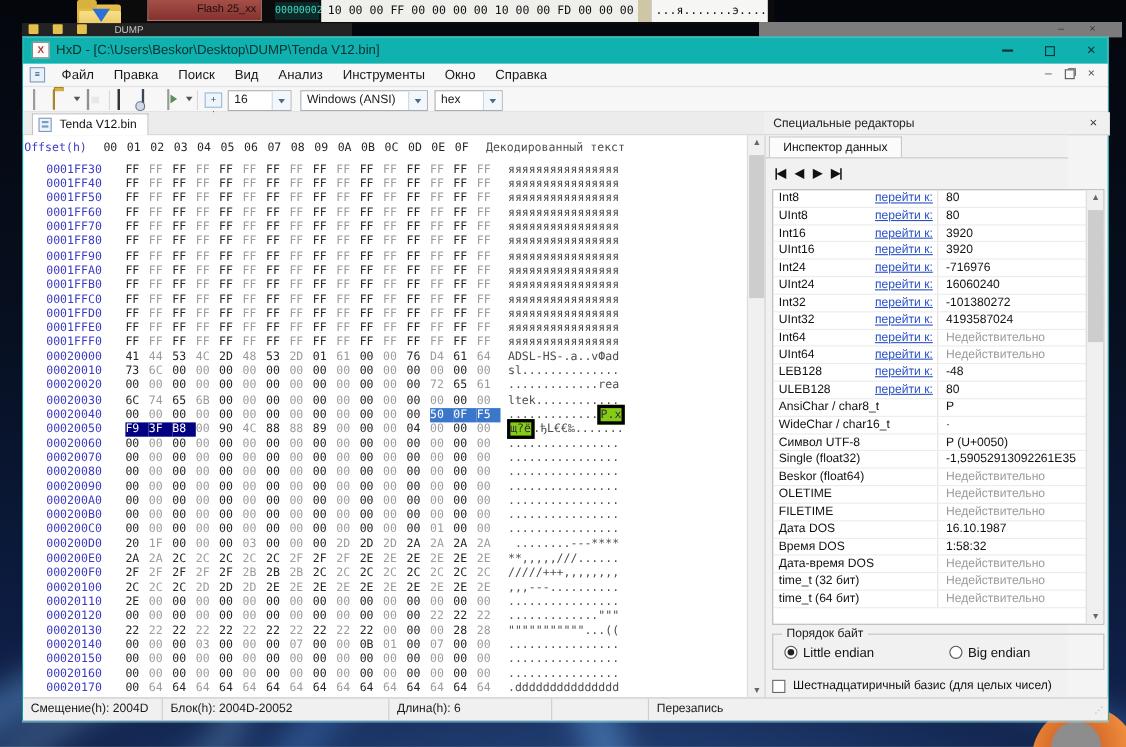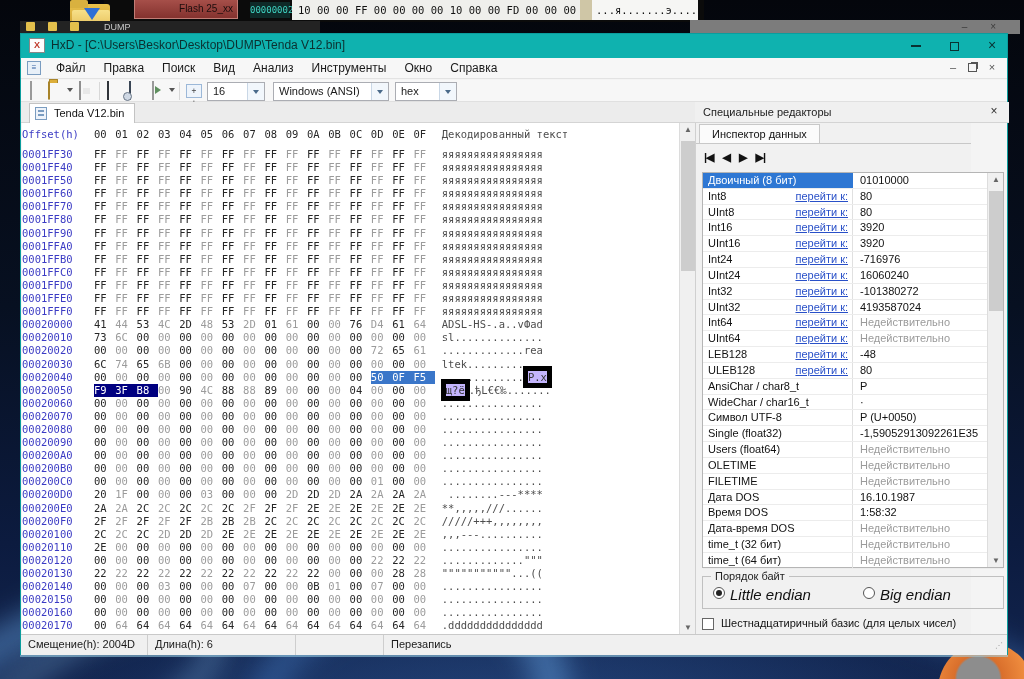--- a/index.html
+++ b/index.html
@@ -73,29 +73,29 @@
   .doc-tab { position:absolute; left:8px; top:1px; height:20px; padding:0 10px 0 24px; background:#fff; border:1px solid #c3c3c3; border-bottom:none; font-size:11px; line-height:19px; color:#111; }
   .doc-tab .dicon { position:absolute; left:5px; top:3px; width:12px; height:13px; background:#eef3fa; border:1px solid #7a9cc0; }
   .doc-tab .dicon::after { content:""; position:absolute; left:2px; top:2px; width:6px; height:2px; background:#7a9cc0; box-shadow:0 4px 0 #7a9cc0; }
 
   .panel-header { position:absolute; left:674px; top:68px; width:314px; height:21px; background:#f0f0f0; border-bottom:1px solid #d4d4d4; font-size:11px; color:#222; line-height:20px; padding-left:8px; }
   .panel-header .px { position:absolute; right:8px; top:3px; width:14px; height:14px; text-align:center; line-height:13px; font-size:12px; color:#333; }
 
   
   .hex-area { position:absolute; left:1px; top:89px; width:657px; height:511px; background:#fff; overflow:hidden; }
   .hex-header { position:absolute; left:0; top:5px; height:14px; width:100%; color:#3b3bc4; font:10.5px "DejaVu Sans Mono",monospace; display:flex; }
-  .hexrow { display:flex; height:13.1px; line-height:13.1px; font:10.5px "DejaVu Sans Mono",monospace; white-space:pre; }
+  .hexrow { display:flex; padding-left:20px; height:13.1px; line-height:13.1px; font:10.5px "DejaVu Sans Mono",monospace; white-space:pre; }
   #hex-rows { position:absolute; left:0; top:25px; width:100%; }
   .off { width:72px; color:#3b3bc4; flex:none; }
   .byte { width:21.3px; flex:none; color:#262626; }
   .byte.odd { color:#9b9b9b; }
   .byte.sel-primary { background:#000080; color:#fff; }
   .byte.sel-secondary { background:#3a76c9; color:#fff; }
   .txt { margin-left:7px; color:#4d4d4d; white-space:pre; }
-  .tsel { background:#c4b5fd; border:5px solid #000000; margin:-1px; color:#333; }
+  .tsel { background:#84cc16; border:3px solid #000000; margin:-1px; color:#333; }
 
   .hex-scroll { position:absolute; left:658px; top:89px; width:16px; height:511px; background:#f0f0f0; border-left:1px solid #dcdcdc; }
   .sarrow { position:absolute; left:2px; width:12px; text-align:center; color:#666; font-size:8px; }
   .hex-scroll .thumb { position:absolute; left:1px; top:18px; width:14px; height:130px; background:#cdcdcd; }
 
   
   .rpanel { position:absolute; left:674px; top:89px; width:276px; height:511px; background:#f1f1f1; border-left:1px solid #d0d0d0; }
   .insp-tab { position:absolute; left:3px; top:1px; height:19px; padding:0 12px; background:#fbfbfb; border:1px solid #c8c8c8; border-bottom:none; font-size:11px; line-height:18px; color:#111; }
   .insp-tabline { position:absolute; left:0; top:20px; width:100%; height:1px; background:#c8c8c8; }
   .insp-nav { position:absolute; left:8px; top:28px; height:16px; font-size:11px; color:#111; display:flex; gap:9px; font-weight:bold; }
@@ -108,21 +108,21 @@
   .icell-val { position:absolute; left:152px; top:0; width:132px; height:100%; padding-left:5px; color:#111; white-space:nowrap; overflow:hidden; }
   .icell-val.invalid { color:#9b9b9b; }
   .irow.selected .icell-name { background:#2e77d3; color:#fff; border-right-color:#2e77d3; }
   .igrid-scroll { position:absolute; right:0; top:0; width:16px; height:394px; background:#f0f0f0; border-left:1px solid #ddd; }
   .igrid-scroll .thumb { position:absolute; left:1px; top:18px; width:14px; height:120px; background:#cdcdcd; }
 
   .groupbox { position:absolute; left:6px; top:453px; width:302px; height:33px; border:1px solid #c0c0c0; }
   .groupbox .glabel { position:absolute; left:8px; top:-7px; background:#f1f1f1; padding:0 4px; font-size:11px; color:#222; }
   .radio { position:absolute; top:10px; width:12px; height:12px; border:1px solid #555; border-radius:50%; background:#fff; }
   .radio.checked::after { content:""; position:absolute; left:2px; top:2px; width:6px; height:6px; border-radius:50%; background:#222; }
-  .rlabel { position:absolute; top:9px; font-size:15px; color:#111;font-style:italic; }
+  .rlabel { position:absolute; top:9px; font-size:12px; color:#111; }
   .checkline { position:absolute; left:6px; top:494px; height:16px; font-size:11px; color:#111; }
   .checkbox { position:absolute; left:0; top:1px; width:12px; height:12px; border:1px solid #666; background:#fff; }
   .checkline .clabel { position:absolute; left:19px; top:0; white-space:nowrap; }
 
   
   .statusbar { position:absolute; left:0; top:600px; width:100%; height:21px; background:#f0f0f0; border-top:1px solid #c9c9c9; display:flex; font-size:11px; color:#1a1a1a; }
   .ssec { border-right:1px solid #cecece; padding:3px 0 0 7px; flex:none; }
   .grip { position:absolute; right:2px; top:607px; width:10px; height:10px; color:#999; font-size:8px; letter-spacing:1px; }
 </style>
 </head>
@@ -298,24 +298,20 @@
     <div class="insp-tab">Инспектор данных</div>
     <div class="insp-tabline"></div>
     <div class="insp-nav">
       <span>|◀</span>
       <span>◀</span>
       <span>▶</span>
       <span>▶|</span>
     </div>
     <div class="igrid">
       <div id="insp-rows">
-          <div class="irow selected">
-            <span class="icell-name">Двоичный (8 бит)</span>
-            <span class="icell-val">01010000</span>
-          </div>
           <div class="irow">
             <span class="icell-name">Int8<a class="ilink">перейти к:</a></span>
             <span class="icell-val">80</span>
           </div>
           <div class="irow">
             <span class="icell-name">UInt8<a class="ilink">перейти к:</a></span>
             <span class="icell-val">80</span>
           </div>
           <div class="irow">
             <span class="icell-name">Int16<a class="ilink">перейти к:</a></span>
@@ -367,21 +363,21 @@
           </div>
           <div class="irow">
             <span class="icell-name">Символ UTF-8</span>
             <span class="icell-val">P (U+0050)</span>
           </div>
           <div class="irow">
             <span class="icell-name">Single (float32)</span>
             <span class="icell-val">-1,59052913092261E35</span>
           </div>
           <div class="irow">
-            <span class="icell-name">Users (float64)</span>
+            <span class="icell-name">Beskor (float64)</span>
             <span class="icell-val invalid">Недействительно</span>
           </div>
           <div class="irow">
             <span class="icell-name">OLETIME</span>
             <span class="icell-val invalid">Недействительно</span>
           </div>
           <div class="irow">
             <span class="icell-name">FILETIME</span>
             <span class="icell-val invalid">Недействительно</span>
           </div>
@@ -420,18 +416,19 @@
       <span class="rlabel" style="left:177px">Big endian</span>
     </div>
     <div class="checkline">
       <span class="checkbox"></span>
       <span class="clabel">Шестнадцатиричный базис (для целых чисел)</span>
     </div>
   </div>
 
   <div class="statusbar">
     <span class="ssec" style="width:127px">Смещение(h): 2004D</span>
+    <span class="ssec" style="width:206px">Блок(h): 2004D-20052</span>
     <span class="ssec" style="width:148px">Длина(h): 6</span>
     <span class="ssec" style="width:88px"></span>
     <span class="ssec" style="border-right:none; flex:1">Перезапись</span>
   </div>
   <span class="grip">⋰</span>
 </div>
 
 </body></html>

